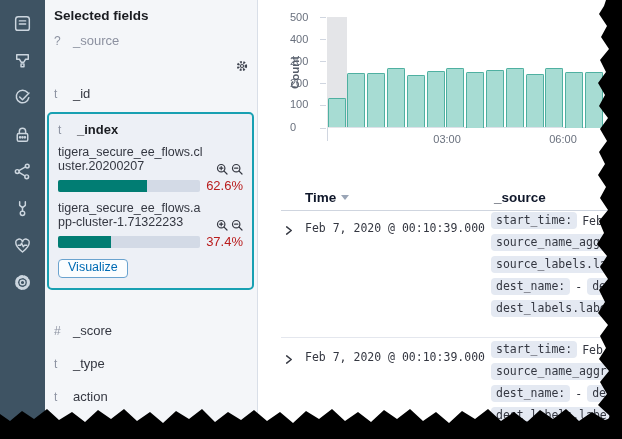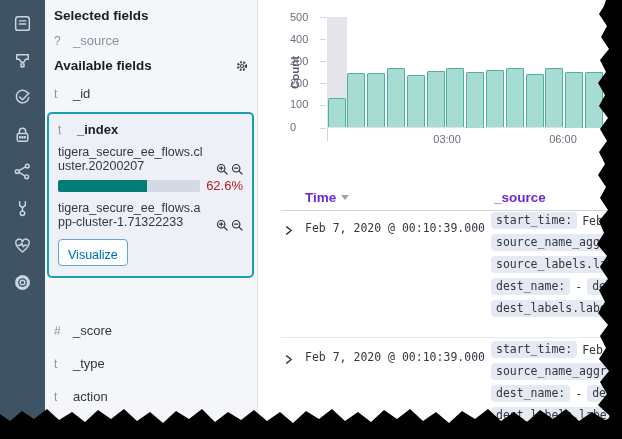--- a/index.html
+++ b/index.html
@@ -26,35 +26,35 @@
   .card-summary{margin-top:15px;font-size:12px;color:#69707d;}
   .value-block{margin-top:9px;}
   .value-head{display:flex;justify-content:space-between;align-items:flex-end;gap:12px;}
   .value-label{font-size:12.5px;color:#343741;line-height:1.08;word-break:break-all;width:152px;}
   .mag-group{display:flex;gap:3px;color:#343741;flex:none;}
   .mag-btn{width:12px;height:12px;cursor:pointer;}
   .bar-row{display:flex;align-items:center;margin-top:5px;}
   .bar-track{width:142px;height:12px;background:#d3dae6;border-radius:2px;overflow:hidden;}
   .bar-fill{height:100%;background:#017d73;}
   .bar-pct{margin-left:auto;font-size:13px;color:#b91c1c;}
-  .visualize-btn{margin-top:10px;display:inline-block;padding:8px 9px 3px;border:1px solid #6aa3cf;
+  .visualize-btn{margin-top:10px;display:inline-block;padding:0 9px 3px;border:1px solid #6aa3cf;
                  border-radius:4px;color:#006bb4;font-size:12.5px;background:#fbfdfe;cursor:pointer;}
   
   .count-label{position:absolute;left:274px;top:66px;width:42px;height:13px;transform:rotate(-90deg);
                font-size:11.5px;font-weight:700;color:#565d69;text-align:center;}
   .y-label{position:absolute;left:290px;width:27px;text-align:left;font-size:11px;color:#69707d;}
   .y-tick{position:absolute;left:320px;width:6px;height:1px;background:#d0d6e0;}
   .x-axis-tick{position:absolute;left:327px;top:128px;width:1px;height:13px;background:#d0d6e0;}
   .baseline{position:absolute;left:327px;top:127px;width:295px;height:1px;background:#dde1e8;}
   .x-label{position:absolute;top:133px;width:44px;text-align:center;font-size:11px;color:#69707d;}
   .hist-band{position:absolute;background:#e4e5e8;}
   .hist-bar{position:absolute;background:#a7dcd3;border:1px solid #4fb0a1;border-bottom:none;
             border-radius:1.5px 1.5px 0 0;box-sizing:border-box;cursor:pointer;}
   
-  .th{position:absolute;top:190px;font-size:13.5px;font-weight:700;color:#6d28d9;}
+  .th{position:absolute;top:190px;font-size:13.5px;font-weight:700;color:#0f172a;}
   .sort-caret{display:inline-block;width:0;height:0;margin-left:5px;vertical-align:2px;
               border-left:4px solid transparent;border-right:4px solid transparent;
               border-top:5px solid #9aa5b6;}
   .header-line{position:absolute;left:281px;top:210px;width:341px;height:1px;background:#cfd5df;}
   .row-divider{position:absolute;left:281px;top:337px;width:341px;height:1px;background:#e4e7ee;}
   .expand-chevron{position:absolute;left:283px;width:11px;height:11px;color:#343741;cursor:pointer;}
   .time-cell{position:absolute;left:305px;font-family:"DejaVu Sans Mono",monospace;
              font-size:11.5px;color:#343741;}
   .source-cell{position:absolute;left:491px;width:220px;}
   .src-line{display:flex;gap:5px;align-items:center;height:17px;margin-bottom:5px;white-space:nowrap;
@@ -111,21 +111,20 @@
 
   <div class="fields-panel">
     <div class="panel-h" style="top:8px">Selected fields</div>
     <div id="selected-fields-list">
         <div class="field-row" style="top:33px">
           <div class="field-prefix">?</div>
           <div class="muted-name">_source</div>
         </div>
       </div>
 
-    <div class="panel-h" style="top:58px">Available fields</div>
     <span class="gear-btn">
       <svg viewBox="0 0 20 20" fill="none" stroke="currentColor">
         <circle cx="10" cy="10" r="5.6" stroke-width="3.4" stroke-dasharray="2.5 2.1"></circle>
         <circle cx="10" cy="10" r="2.2" stroke-width="1.6"></circle>
       </svg>
     </span>
     <div id="fields-top-list">
         <div class="field-row" style="top:86px">
           <div class="field-prefix">t</div>
           <div>_id</div>
@@ -169,20 +168,26 @@
                     <circle cx="5.2" cy="5.2" r="3.7"></circle>
                     <path d="M8.1 8.1 L11 11"></path>
                     <path d="M3.6 5.2 h3.2 M5.2 3.6 v3.2"></path>
                   </svg></div>
                 <div class="mag-btn"><svg viewBox="0 0 12 12" fill="none" stroke="currentColor" stroke-width="1.2" stroke-linecap="round">
                     <circle cx="5.2" cy="5.2" r="3.7"></circle>
                     <path d="M8.1 8.1 L11 11"></path>
                     <path d="M3.6 5.2 h3.2"></path>
                   </svg></div>
               </div>
+            </div>
+            <div class="bar-row">
+              <div class="bar-track">
+                <div class="bar-fill" style="width:37.4%"></div>
+              </div>
+              <div class="bar-pct">37.4%</div>
             </div>
           </div>
         </div>
       <span class="visualize-btn">Visualize</span>
     </div>
 
     <div id="fields-bottom-list">
         <div class="field-row" style="top:323px">
           <div class="field-prefix">#</div>
           <div>_score</div>

